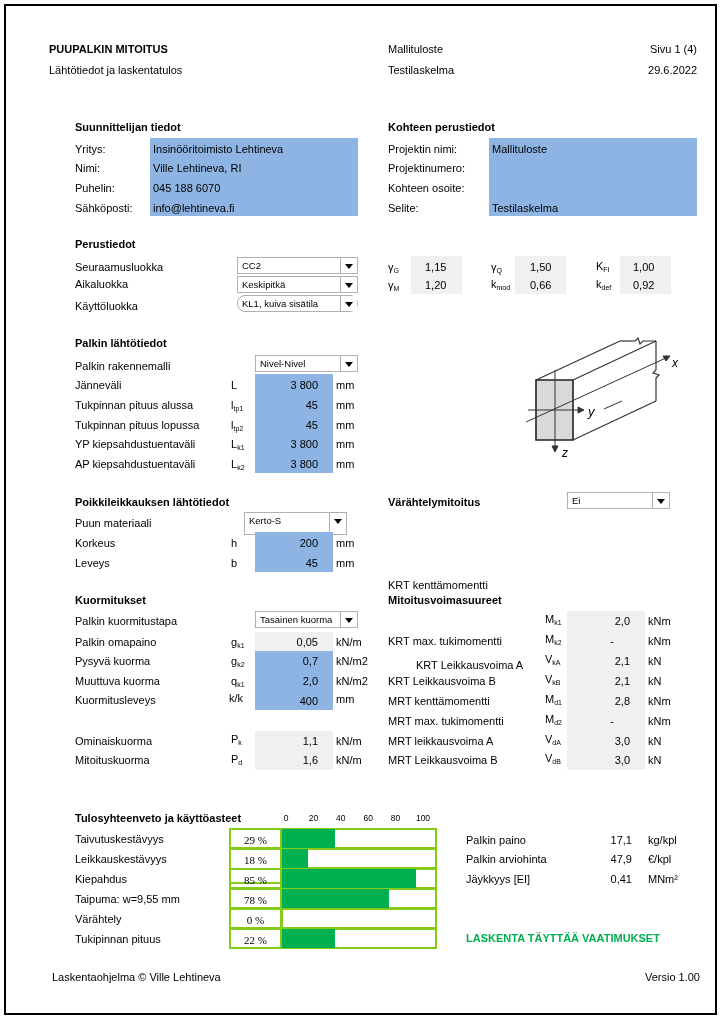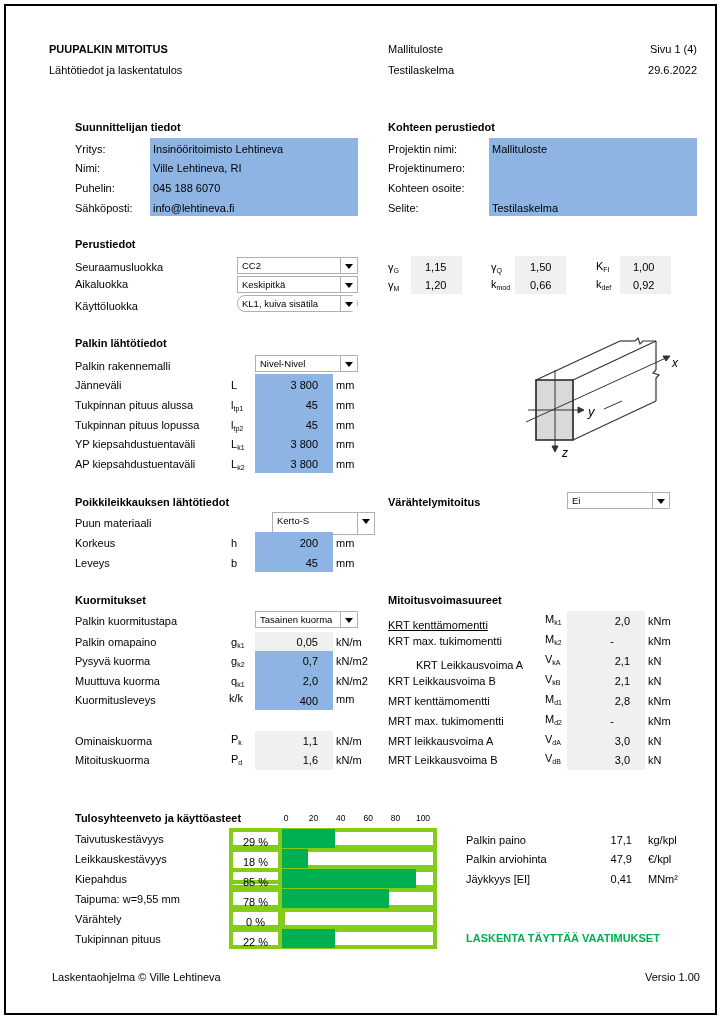--- a/index.html
+++ b/index.html
@@ -13,21 +13,21 @@
   .blue { position:absolute; background:#8db4e2; }
   .gray { position:absolute; background:#f0f0f0; }
   .dd { position:absolute; background:#fff; border:1px solid #b0b0b0; box-sizing:border-box;
         font-size:9.5px; line-height:15px; padding-left:4px; }
   .dd .arrow { position:absolute; right:0; top:0; bottom:0; width:16px; border-left:1px solid #b0b0b0;
                background:#fff; }
   .dd .arrow::after { content:""; position:absolute; left:4px; top:6px; border-left:4px solid transparent;
                border-right:4px solid transparent; border-top:5px solid #000; }
   sub { font-size:7px; vertical-align:-2px; line-height:0; }
   .sym { font-size:11px; }
-  .barbox { position:absolute; border:4px solid #84cc16; box-sizing:border-box; }
+  .barbox { position:absolute; border:2px solid #84cc16; box-sizing:border-box;font-family:Liberation Serif, serif; }
   .bar { position:absolute; background:#00b050; }
   .axis-lbl { position:absolute; font-size:8.5px; line-height:10px; transform:translateX(-50%); }
   .green { color:#00b050; }
 </style>
 </head>
 <body>
 
 <div class="frame"></div>
 
 <div class="t b" style="left:49px;top:42px;">PUUPALKIN MITOITUS</div>
@@ -146,21 +146,21 @@
     <polygon points="163,26 170,26 166,31"></polygon>
     <line x1="104" y1="79" x2="122" y2="71"></line>
   </g>
   <text x="88" y="86" font-size="13" font-style="italic" font-family="Liberation Sans, sans-serif">y</text>
   <text x="172" y="37" font-size="12" font-style="italic" font-family="Liberation Sans, sans-serif">x</text>
   <text x="62" y="127" font-size="12" font-style="italic" font-family="Liberation Sans, sans-serif">z</text>
 </svg>
 
 <div class="t b" style="left:75px;top:495px;">Poikkileikkauksen lähtötiedot</div>
 <div class="t" style="left:75px;top:516px;">Puun materiaali</div>
-<div class="dd" style="left:272px;top:512px;width:103px;height:23px;">
+<div class="dd" style="left:244px;top:512px;width:103px;height:23px;">
   <span>Kerto-S</span>
   <span class="arrow"></span>
 </div>
 <div class="blue" style="left:255px;top:532px;width:78px;height:40px;"></div>
 <div class="t" style="left:75px;top:536px;">Korkeus</div>
 <div class="t" style="left:231px;top:536px;">h</div>
 <div class="t r" style="left:255px;top:536px;width:63px;">200</div>
 <div class="t" style="left:336px;top:536px;">mm</div>
 <div class="t" style="left:75px;top:556px;">Leveys</div>
 <div class="t" style="left:231px;top:556px;">b</div>
@@ -208,21 +208,21 @@
 <div class="t r" style="left:255px;top:734px;width:63px;">1,1</div>
 <div class="t" style="left:336px;top:734px;">kN/m</div>
 <div class="t" style="left:75px;top:753px;">Mitoituskuorma</div>
 <div class="t" style="left:231px;top:752px;"><span>P</span><sub>d</sub></div>
 <div class="t r" style="left:255px;top:753px;width:63px;">1,6</div>
 <div class="t" style="left:336px;top:753px;">kN/m</div>
 
 <div class="t b" style="left:388px;top:593px;">Mitoitusvoimasuureet</div>
 <div class="gray" style="left:567px;top:611px;width:78px;height:159px;"></div>
 
-<div class="t" style="left:388px;top:618px;text-decoration:underline;">KRT kenttämomentti</div>
+<div class="t" style="left:388px;top:578px;">KRT kenttämomentti</div>
 <div class="t" style="left:545px;top:612px;"><span>M</span><sub>k1</sub></div>
 <div class="t r" style="left:567px;top:614px;width:63px;">2,0</div>
 <div class="t" style="left:648px;top:614px;">kNm</div>
 
 <div class="t" style="left:388px;top:634px;">KRT max. tukimomentti</div>
 <div class="t" style="left:545px;top:632px;"><span>M</span><sub>k2</sub></div>
 <div class="t r" style="left:567px;top:634px;width:47px;">-</div>
 <div class="t" style="left:648px;top:634px;">kNm</div>
 
 <div class="t" style="left:388px;top:658px;padding-left:28px;">KRT Leikkausvoima A</div>

